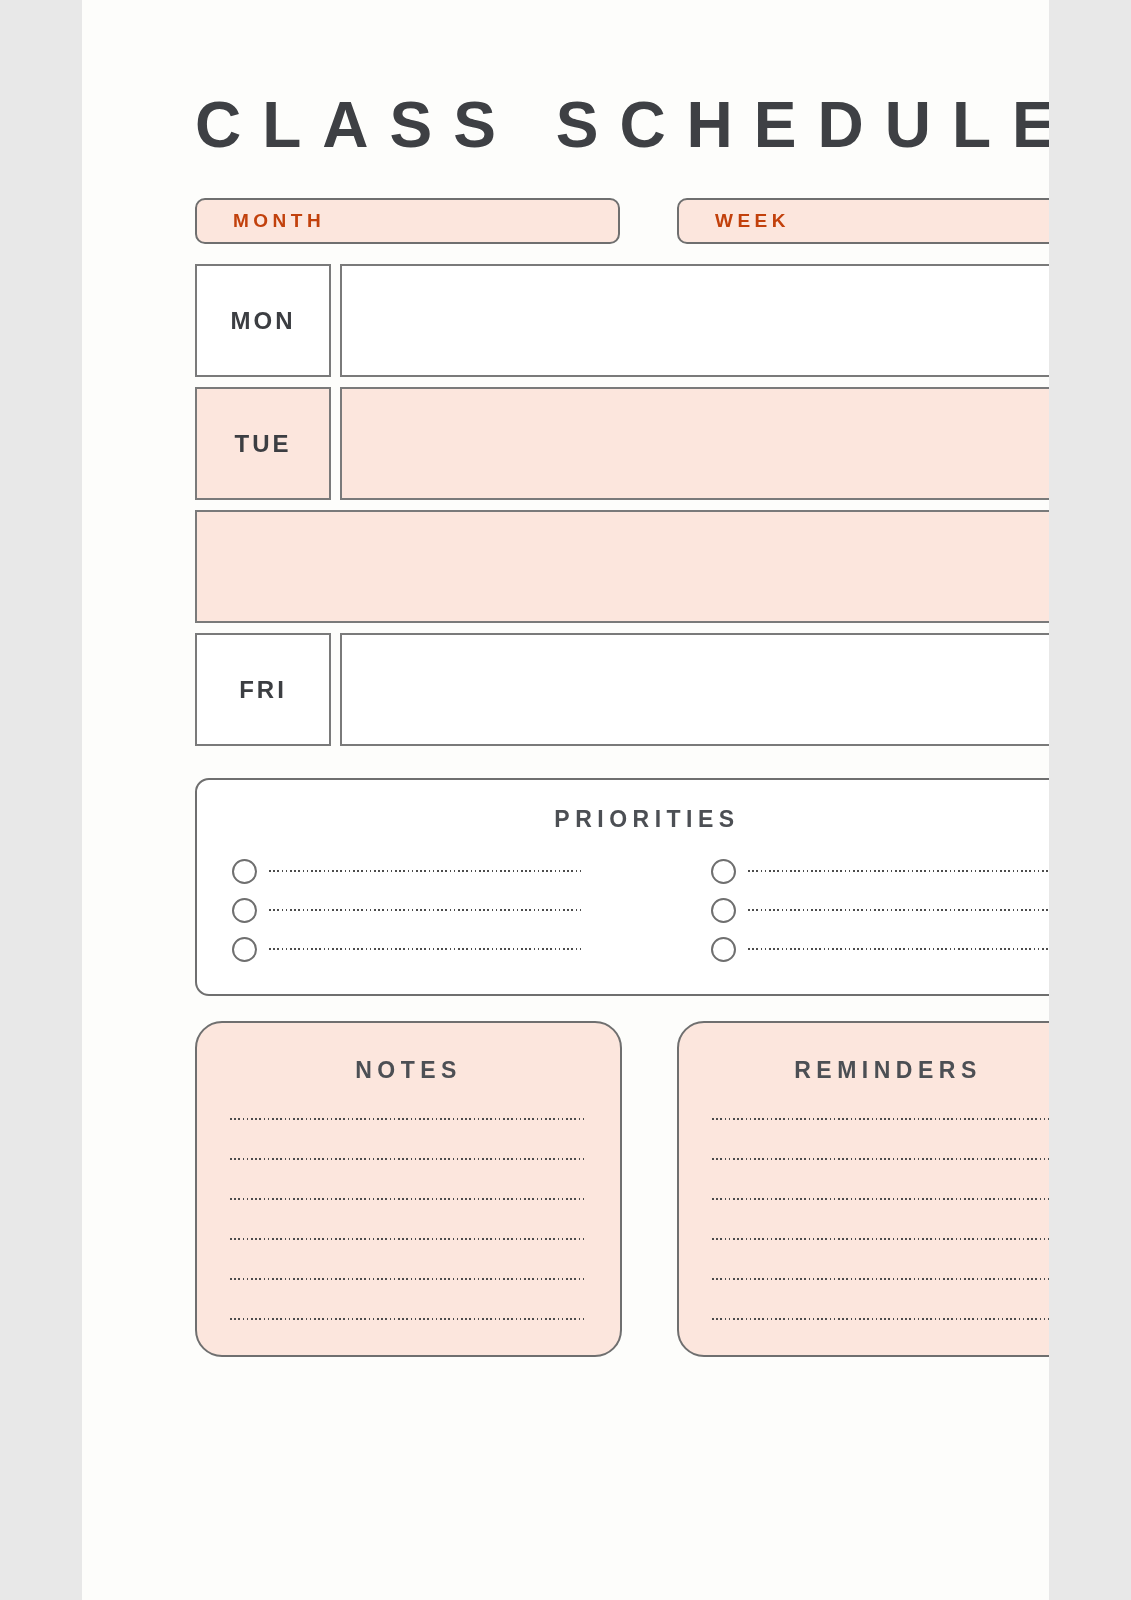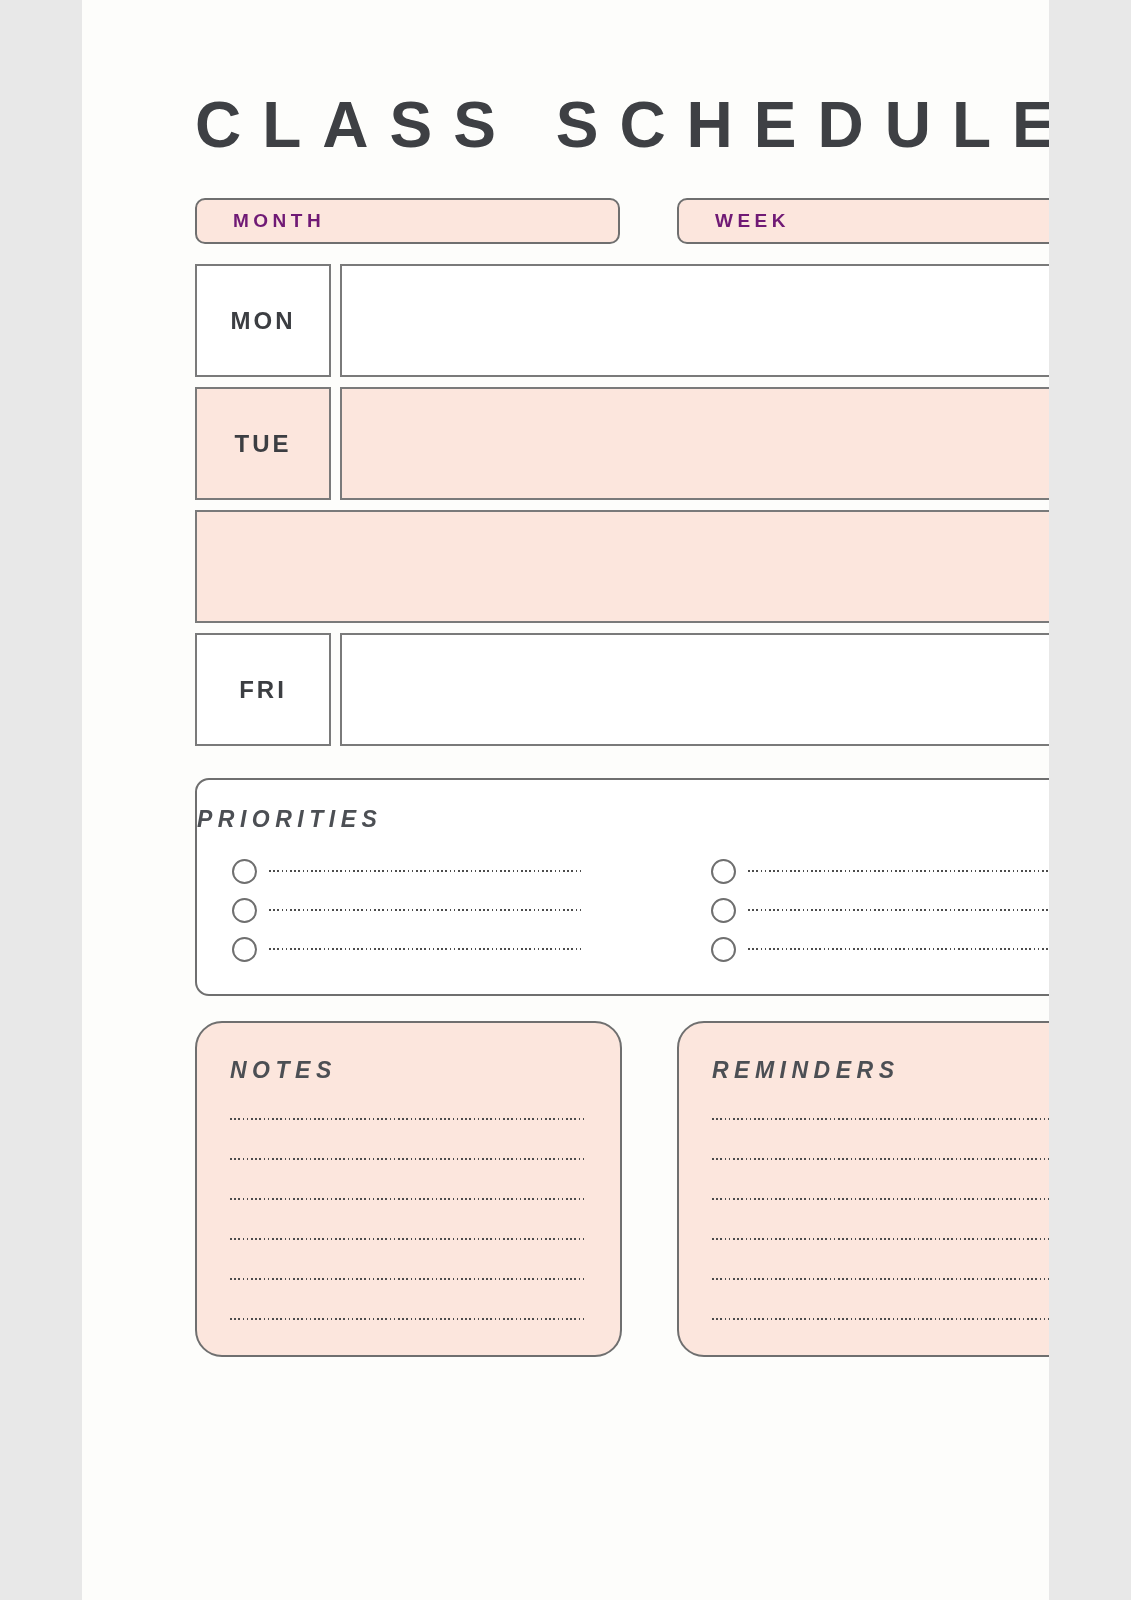--- a/index.html
+++ b/index.html
@@ -27,21 +27,21 @@
   
   .pills{ margin-top:39px; display:flex; justify-content:space-between; }
   .pill{
     height:46px; border:2px solid #6f6f6f; border-radius:10px;
     background:var(--peach); display:flex; align-items:center;
     padding-left:36px;
   }
   .pill-month{ width:425px; }
   .pill-week{ width:422px; }
   .pill-label{
-    font-size:19px; font-weight:700; letter-spacing:4.5px; color:#701a75;
+    font-size:19px; font-weight:700; letter-spacing:4.5px; color:#c2410c;
   }
 
   
   .sched{ margin-top:20px; }
   .sched-row{ display:flex; margin-bottom:10px; }
   .day-label-cell{
     width:136px; height:113px; border:2px solid #7a7a7a; background:#ffffff;
     display:flex; align-items:center; justify-content:center; flex:0 0 auto;
     margin-right:9px;
   }
@@ -60,22 +60,22 @@
     background-image:repeating-linear-gradient(to right,
       #4c4c4c 0, #4c4c4c 1.6px, transparent 1.6px, transparent 4.2px);
   }
 
   
   .priorities{
     margin-top:32px; height:218px;
     border:2px solid #6f6f6f; border-radius:14px; background:#ffffff;
   }
   .box-title{
-    padding-top:26px; text-align:left;
-    font-size:23px; font-weight:700; letter-spacing:5.5px; color:#4c4f54;font-style:italic;
+    padding-top:26px; text-align:center;
+    font-size:23px; font-weight:700; letter-spacing:5.5px; color:#4c4f54;
   }
   .pri-grid{
     margin-top:25px; padding:0 35px;
     display:grid; grid-template-rows:repeat(3, 26px); grid-auto-flow:column;
     grid-template-columns:1fr 1fr; column-gap:128px; row-gap:13px;
   }
   .pri-item{ display:flex; align-items:center; }
   .pri-circle{
     width:25px; height:25px; flex:0 0 auto;
     border:2px solid #6f6f6f; border-radius:50%;

